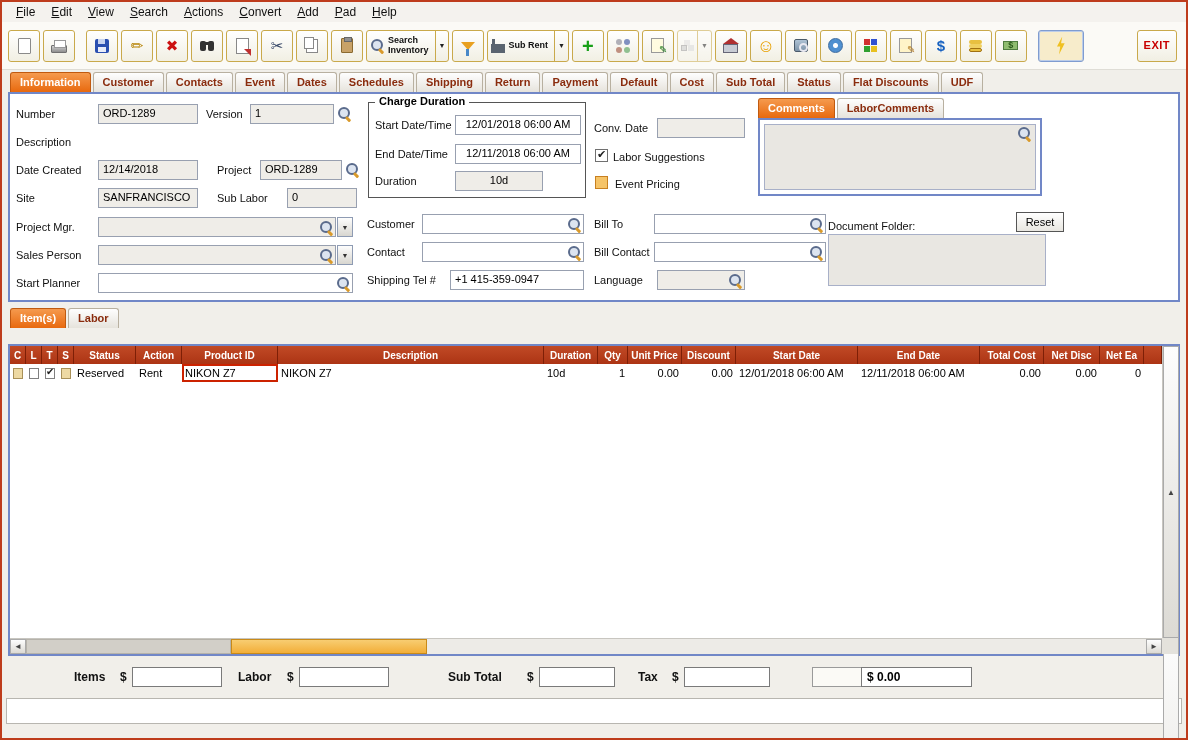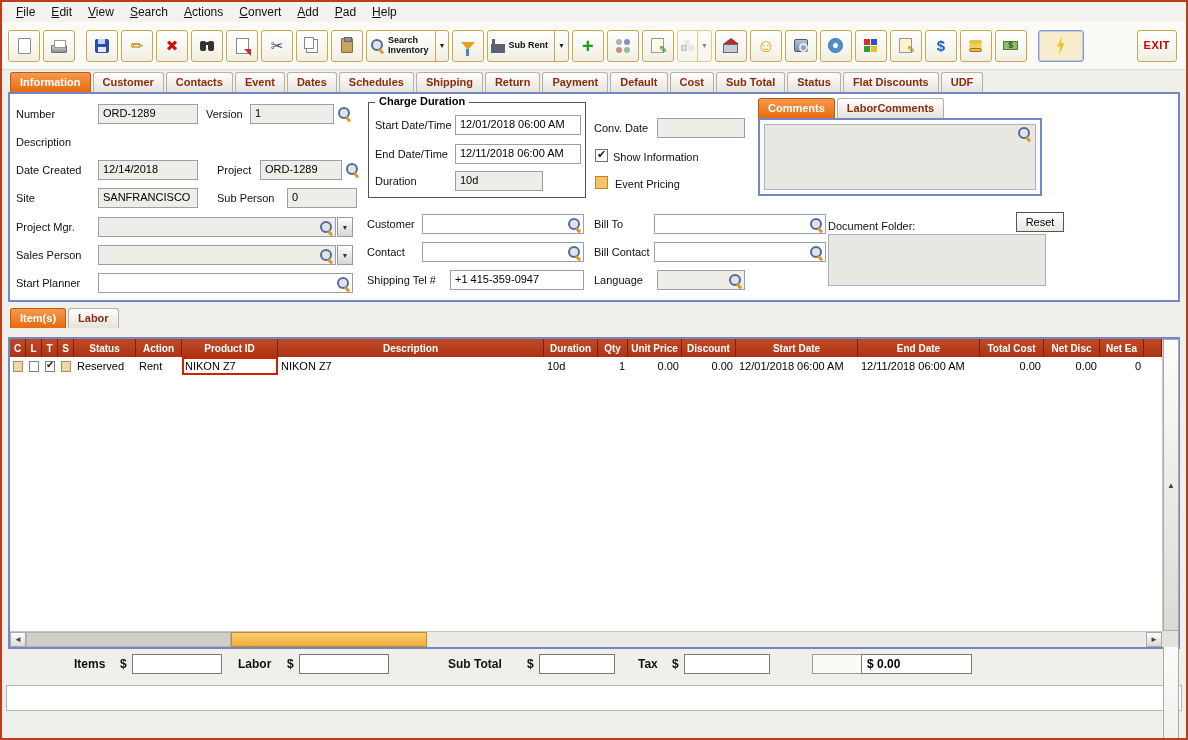--- a/index.html
+++ b/index.html
@@ -81,34 +81,34 @@
   
   .main-panel{height:210px;flex:0 0 auto;margin:0 6px;border:2px solid #7187C7;background:#fff;position:relative;}
   .lbl{position:absolute;font-size:11px;color:#101010;white-space:nowrap;}
   .fld{position:absolute;height:20px;border:1px solid #98A0B0;background:#EFEDE8;font-size:11px;padding:2px 4px;
        white-space:nowrap;overflow:hidden;}
   .fld.white{background:#fff;}
   .fld .inmag{position:absolute;right:1px;top:2px;}
   .mag.free{position:absolute;}
   .dd-sm{position:absolute;width:16px;height:20px;border:1px solid #8E9BB3;background:linear-gradient(#FDFDFD,#D8D6D0);
          font-size:7px;display:flex;align-items:center;justify-content:center;color:#333;}
-  .groupbox{position:absolute;border:1px solid #555;}
+  .groupbox{position:absolute;border:1px solid #555;text-align:center;}
   .gtitle{position:absolute;top:-8px;left:6px;background:#fff;padding:0 4px;font-weight:bold;font-size:11px;white-space:nowrap;}
   .cb{position:absolute;width:13px;height:13px;border:1px solid #707070;background:#fff;}
   .cb.checked::after{content:"✔";position:absolute;left:1px;top:-2px;font-size:11px;color:#222;}
   .cb.orange{border-color:#C88020;background:#F6C468;}
   .ctabs{position:absolute;display:flex;align-items:flex-end;}
   .ctabs .tab{height:20px;}
   .cpanel{position:absolute;border:2px solid #7187C7;background:#fff;}
   .graybox{position:absolute;background:#E9E7E2;border:1px solid #A8B0C8;}
   .reset-btn{position:absolute;width:48px;height:20px;border:1px solid #555;background:linear-gradient(#FFF,#E8E6E0);
              font-size:11px;display:flex;align-items:center;justify-content:center;}
 
   
-  .items-tabs{margin:6px 0 9px 8px;height:20px;display:flex;align-items:flex-end;flex:0 0 auto;}
+  .items-tabs{margin:6px 0 16px 8px;height:20px;display:flex;align-items:flex-end;flex:0 0 auto;}
   .items-panel{height:312px;flex:0 0 auto;margin:0 6px;border:2px solid #7187C7;background:#fff;position:relative;}
   .tbl{position:absolute;left:0;top:0;right:16px;overflow:hidden;}
   .tr{display:flex;}
   .th{height:18px;background:linear-gradient(#C14A26,var(--table_header));border-right:1px solid #7E1F06;color:#fff;
       font-size:10px;font-weight:bold;display:flex;align-items:center;justify-content:center;flex:0 0 auto;white-space:nowrap;overflow:hidden;}
   .th.fill,.td.fill{flex:1 1 auto;}
   .td{height:18px;font-size:11px;display:flex;align-items:center;padding:0 3px;flex:0 0 auto;white-space:nowrap;overflow:hidden;color:#000;position:relative;}
   .td.r{justify-content:flex-end;}
   .td.c{justify-content:center;}
   .td.selcell{border:2px solid var(--selection_red);padding:0 1px;}
@@ -120,21 +120,21 @@
   .sbtn{width:16px;height:100%;background:linear-gradient(#FDFDFD,#DCDAD4);border:1px solid #AAA;font-size:8px;
         display:flex;align-items:center;justify-content:center;color:#444;flex:0 0 auto;}
   .htrack{position:relative;flex:1;}
   .hthumb-gray{position:absolute;left:0;top:0;bottom:0;width:205px;background:#D2CFC8;border:1px solid #B5B2AA;}
   .hthumb{position:absolute;left:205px;top:0;bottom:0;width:196px;background:linear-gradient(#F8CD72,var(--scroll_thumb));border:1px solid #C98A18;}
   .vscroll{position:absolute;right:0;top:0;bottom:16px;width:16px;background:#EDEBE7;border-left:1px solid #C8C6C0;
            display:flex;flex-direction:column;justify-content:space-between;}
   .corner{position:absolute;right:0;bottom:0;width:16px;height:16px;background:#E4E2DC;}
 
   
-  .totals{height:30px;flex:0 0 auto;position:relative;text-decoration:underline;}
+  .totals{height:30px;flex:0 0 auto;margin-top:6px;position:relative;text-decoration:underline;}
   .tot-lbl{position:absolute;font-size:12px;font-weight:bold;color:#111;top:8px;}
   .tfld{position:absolute;top:5px;height:20px;border:1px solid #7A7A7A;background:#fff;font-size:12px;font-weight:bold;padding:2px 5px;}
   .tlabelbox{position:absolute;top:5px;height:20px;border:1px solid #9A9A9A;background:#FBFAF6;font-size:12px;font-weight:bold;
              padding:2px 8px;text-align:right;}
 
   .statusbar{height:26px;flex:0 0 auto;margin:6px 4px 4px;background:#fff;border:1px solid #B8B6B0;}
 </style>
 </head>
 <body>
 
@@ -276,21 +276,21 @@
     <span class="lbl" style="left:6px;top:42px">Description</span>
 
     <span class="lbl" style="left:6px;top:70px">Date Created</span>
     <div class="fld" style="left:88px;top:66px;width:100px">12/14/2018</div>
     <span class="lbl" style="left:207px;top:70px">Project</span>
     <div class="fld" style="left:250px;top:66px;width:82px">ORD-1289</div>
     <span class="mag free" style="left:335px;top:68px"></span>
 
     <span class="lbl" style="left:6px;top:98px">Site</span>
     <div class="fld" style="left:88px;top:94px;width:100px">SANFRANCISCO</div>
-    <span class="lbl" style="left:207px;top:98px">Sub Person</span>
+    <span class="lbl" style="left:207px;top:98px">Sub Labor</span>
     <div class="fld" style="left:277px;top:94px;width:70px">0</div>
 
     <span class="lbl" style="left:6px;top:127px">Project Mgr.</span>
     <div class="fld" style="left:88px;top:123px;width:238px">
         <span class="mag inmag"></span>
       </div>
     <span class="dd-sm" style="left:327px;top:123px">▼</span>
 
     <span class="lbl" style="left:6px;top:155px">Sales Person</span>
     <div class="fld" style="left:88px;top:151px;width:238px">
@@ -310,21 +310,21 @@
       <span class="lbl" style="left:6px;top:45px">End Date/Time</span>
       <div class="fld white" style="left:86px;top:41px;width:126px">12/11/2018 06:00 AM</div>
       <span class="lbl" style="left:6px;top:72px">Duration</span>
       <div class="fld" style="left:86px;top:68px;width:88px">10d</div>
     </div>
 
     <span class="lbl" style="left:584px;top:28px">Conv. Date</span>
     <div class="fld" style="left:647px;top:24px;width:88px"></div>
 
     <span class="cb checked" style="left:585px;top:55px"></span>
-    <span class="lbl" style="left:603px;top:57px">Show Information</span>
+    <span class="lbl" style="left:603px;top:57px">Labor Suggestions</span>
 
     <span class="cb orange" style="left:585px;top:82px"></span>
     <span class="lbl" style="left:605px;top:84px">Event Pricing</span>
 
     <span class="lbl" style="left:357px;top:124px">Customer</span>
     <div class="fld white" style="left:412px;top:120px;width:162px">
         <span class="mag inmag"></span>
       </div>
     <span class="lbl" style="left:584px;top:124px">Bill To</span>
     <div class="fld white" style="left:644px;top:120px;width:172px">

